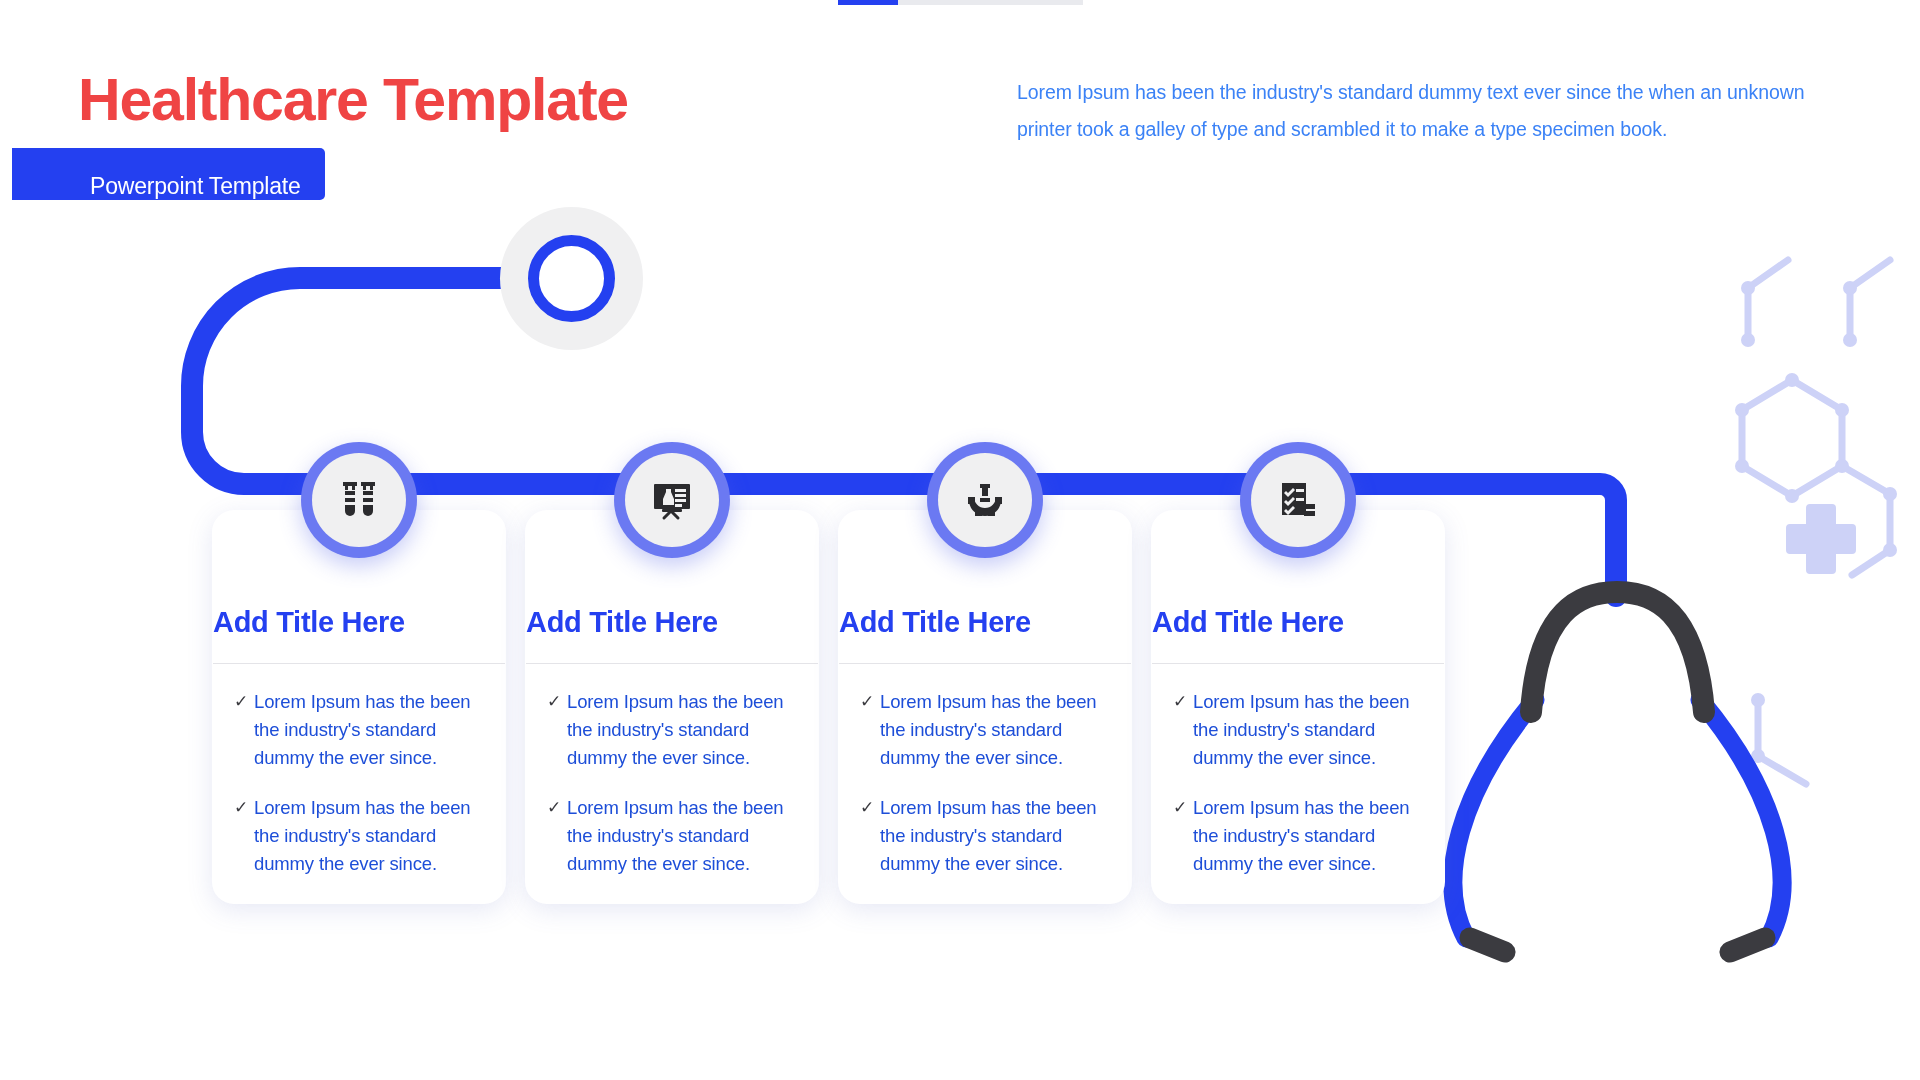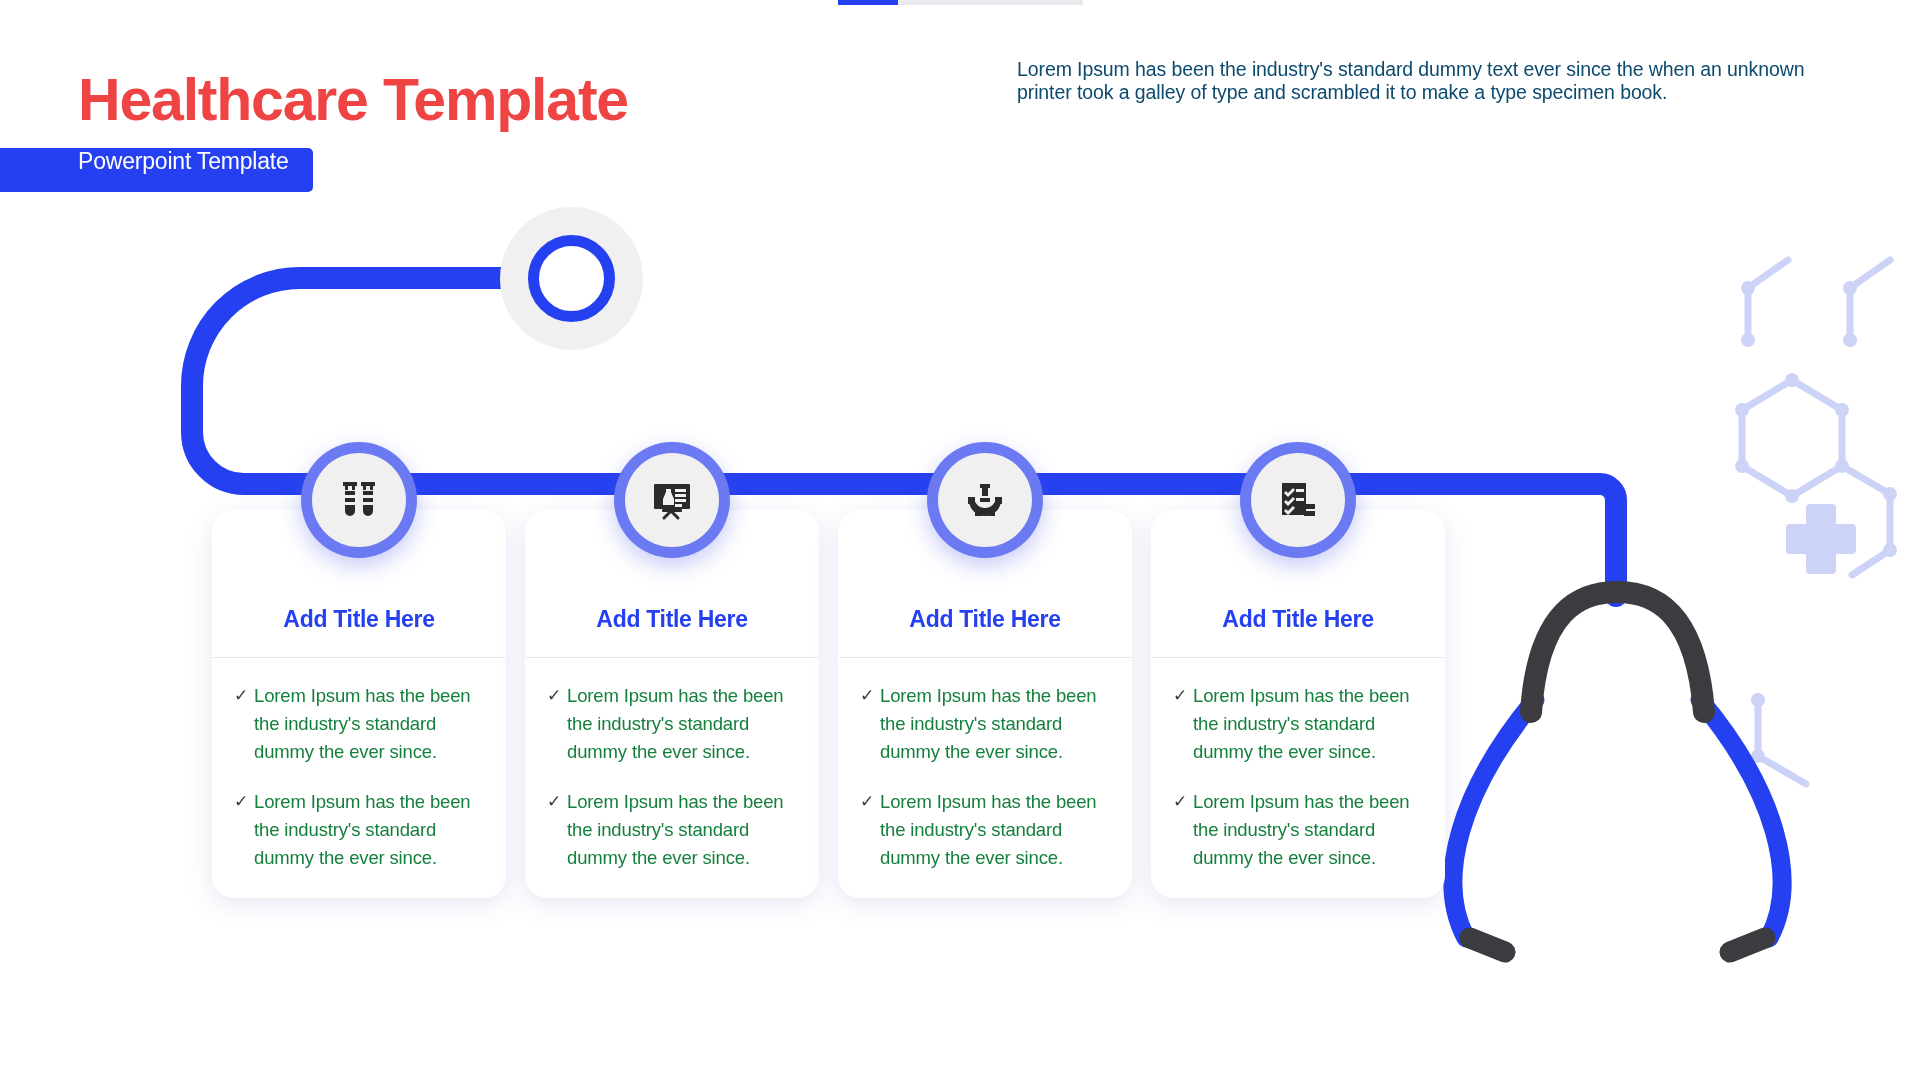--- a/index.html
+++ b/index.html
@@ -42,43 +42,43 @@
     left: 78px;
     top: 66px;
     font-size: 59px;
     font-weight: bold;
     letter-spacing: -1.2px;
     color: #ef4444;
     white-space: nowrap;
   }
   .subtitle-bar {
     position: absolute;
-    left: 0px;
+    left: 12px;
     top: 148px;
-    height: 44px;
+    height: 52px;
     background: #2440f0;
     border-radius: 0 5px 5px 0;
     display: flex;
-    align-items: flex-start;
+    align-items: flex-end;
     padding: 0 24px 0 78px;
   }
   .subtitle-bar span {
     color: #ffffff;
     font-size: 23px;
     letter-spacing: -0.2px;
     white-space: nowrap;
   }
   .intro-paragraph {
     position: absolute;
     left: 1017px;
-    top: 58px;
+    top: 74px;
     width: 800px;
     font-size: 19.5px;
-    line-height: 23px;
-    color: #0c4a6e;
+    line-height: 37px;
+    color: #3b82f6;
     letter-spacing: -0.1px;
   }
 
   
   .deco-right {
     position: absolute;
     right: 0;
     top: 230px;
     width: 200px;
     height: 560px;
@@ -163,23 +163,22 @@
     height: 94px;
     border-radius: 50%;
     background: #f0f0f1;
     display: flex;
     align-items: center;
     justify-content: center;
   }
   .node-inner svg { display: block; }
 
   .card-title {
-    text-align: center;
     color: #2440f0;
-    font-size: 23px;
+    font-size: 29px;
     font-weight: bold;
     letter-spacing: -0.3px;
     padding-bottom: 24px;
     border-bottom: 1px solid #e4e4e8;
     margin: 0 1px;
   }
   .bullets {
     padding: 24px 22px 0 22px;
   }
   .bullet {
@@ -191,21 +190,21 @@
   .tick {
     flex: 0 0 auto;
     width: 20px;
     color: #3b3b40;
     font-size: 17px;
     line-height: 28px;
   }
   .bullet-text {
     font-size: 18.5px;
     line-height: 28px;
-    color: #15803d;
+    color: #1d4ed8;
     letter-spacing: -0.15px;
   }
 </style>
 </head>
 <body>
 
 <div class="top-accent">
   <div class="seg-blue"></div>
   <div class="seg-grey"></div>
 </div>

